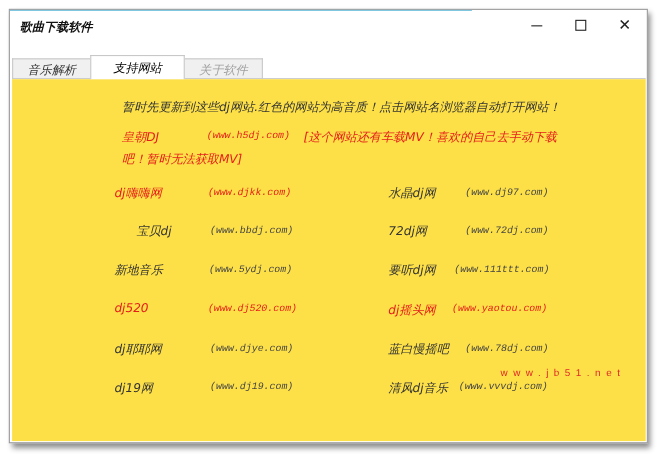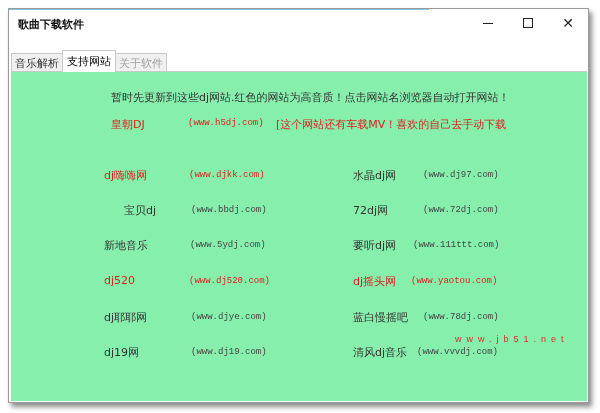--- a/index.html
+++ b/index.html
@@ -1,34 +1,34 @@
 <!DOCTYPE html>
 <html><head>
 <meta charset="utf-8">
 <style>
   html, body { margin:0; padding:0; }
   body { width:600px; height:413px; background:#ffffff; position:relative; overflow:hidden;
          font-family:"DejaVu Sans", sans-serif; }
   .window { position:absolute; left:8px; top:8px; width:581px; height:395px; background:#ffffff;
-            border:1px solid #9a9a9a; box-shadow:3px 4px 5px rgba(0,0,0,0.45); box-sizing:border-box; }
+            border:1px solid #9a9a9a; box-shadow:3px 4px 5px rgba(0,0,0,0.45); box-sizing:border-box;font-style:italic; }
   .accent-strip { position:absolute; left:0; top:0; width:420px; height:1px; background:#7fc7e0; }
   .titlebar { position:absolute; left:0; top:0; right:0; height:32px; }
   .title { position:absolute; left:9px; top:8px; font-size:11px; font-weight:bold; color:#111; }
   .ctrl { position:absolute; top:0; width:40px; height:28px; display:flex; align-items:center; justify-content:center; cursor:default; }
   .ctrl-min { left:459px; } .ctrl-max { left:499px; } .ctrl-close { left:539px; }
   .min-glyph { width:10px; height:1px; background:#222; }
   .max-glyph { width:8px; height:8px; border:1px solid #222; }
   .close-glyph { font-size:14px; color:#222; line-height:1; font-family:"DejaVu Sans", sans-serif; }
   .tabs { position:absolute; left:2px; top:41px; height:22px; display:flex; align-items:flex-end; }
-  .tab { height:19px; padding:0 3px; background:#f0f0f0; border:1px solid #c8c8c8; border-bottom:none;
+  .tab { height:19px; padding:0 13px; background:#f0f0f0; border:1px solid #c8c8c8; border-bottom:none;
          font-size:11px; color:#333; display:flex; align-items:center; box-sizing:border-box; margin-right:-1px; }
-  .tab.active { height:22px; background:#ffffff; color:#000; font-weight:normal; position:relative; z-index:2; padding:0 4px; }
+  .tab.active { height:22px; background:#ffffff; color:#000; font-weight:normal; position:relative; z-index:2; padding:0 20px; }
   .tab.disabled { color:#a0a0a0; }
   .tab-line { position:absolute; left:2px; right:1px; top:62px; height:1px; background:#c8c8c8; }
-  .panel { position:absolute; left:2px; right:1px; top:63px; bottom:1px; background:#86efac; }
+  .panel { position:absolute; left:2px; right:1px; top:63px; bottom:1px; background:#fde047; }
   .intro { position:absolute; left:100px; top:18px; font-size:11px; color:#333; white-space:nowrap; }
   .featured { position:absolute; font-size:11px; color:#e51c1c; white-space:nowrap; }
   .site { position:absolute; font-size:11px; color:#333; white-space:nowrap; }
   .site.red { color:#e51c1c; }
   .site-url { position:absolute; font-family:"Liberation Mono", monospace; font-size:9px; color:#444; white-space:nowrap; }
   .site-url.red { color:#e51c1c; }
   .watermark { position:absolute; left:455px; top:335px; text-align:center; color:#e02828; pointer-events:none; }
   .wm-cn { font-size:22px; font-family:"DejaVu Serif", serif; letter-spacing:6px; line-height:24px; }
   .wm-url { font-size:9px; letter-spacing:5px; font-family:"Liberation Sans", sans-serif; margin-top:-1px; }
 </style>
@@ -56,20 +56,21 @@
     <div class="tab disabled">关于软件</div>
   </div>
   <div class="tab-line"></div>
 
   <div class="panel">
     <div class="intro">暂时先更新到这些dj网站.红色的网站为高音质！点击网站名浏览器自动打开网站！</div>
 
     <span class="featured" style="left:100px; top:45px;">皇朝DJ</span>
     <span class="featured url" style="left:177px; top:46px; font-family:'Liberation Mono', monospace; font-size:9px;">(www.h5dj.com)</span>
     <span class="featured" style="left:265px; top:45px;">[这个网站还有车载MV！喜欢的自己去手动下载</span>
+    <span class="featured" style="left:100px; top:65px;">吧！暂时无法获取MV]</span>
 
     <span class="site red" style="left:93px; top:96px;">dj嗨嗨网</span>
     <span class="site-url red" style="left:178px; top:98px;">(www.djkk.com)</span>
 
     <span class="site" style="left:93px; top:131px;margin-left:20px;">宝贝dj</span>
     <span class="site-url" style="left:180px; top:133px;">(www.bbdj.com)</span>
 
     <span class="site" style="left:93px; top:166px;">新地音乐</span>
     <span class="site-url" style="left:179px; top:168px;">(www.5ydj.com)</span>
 

